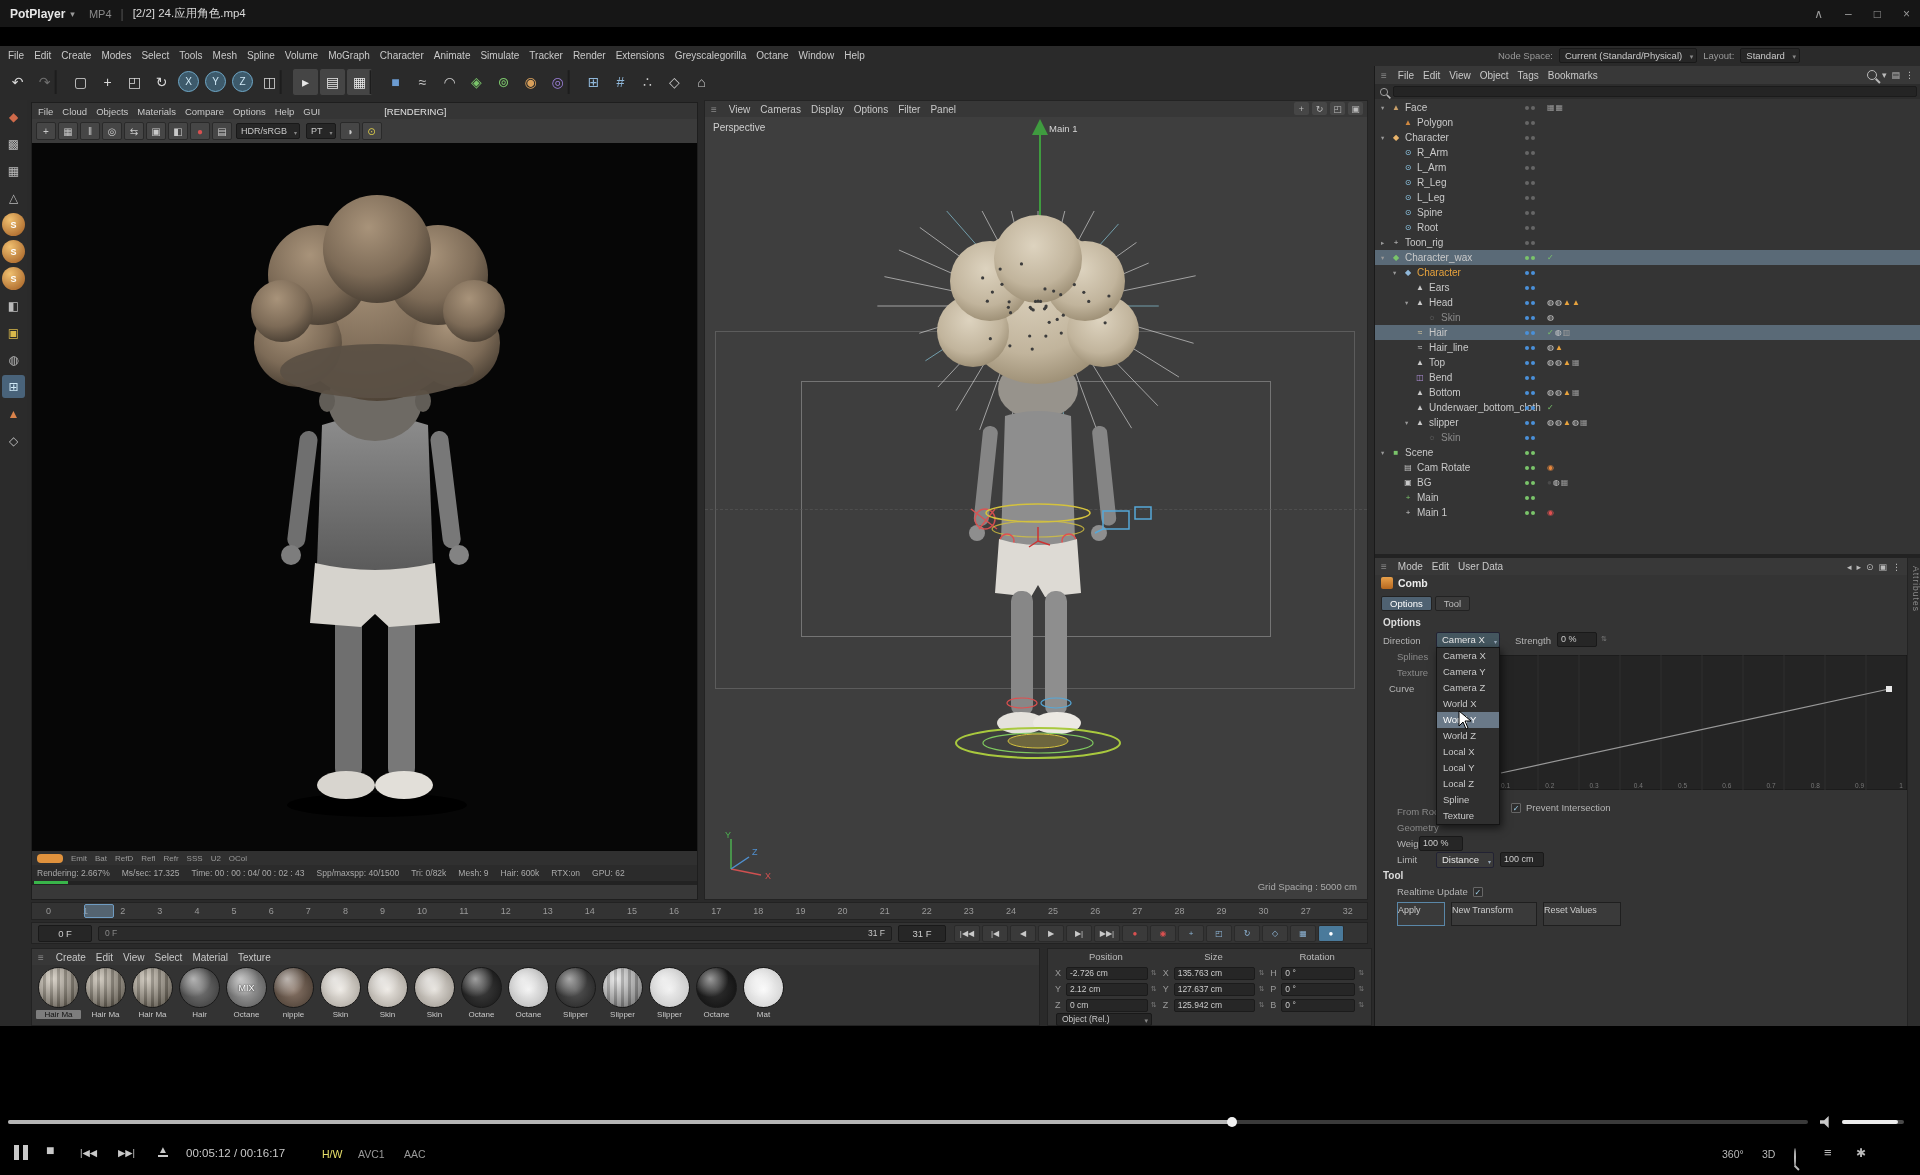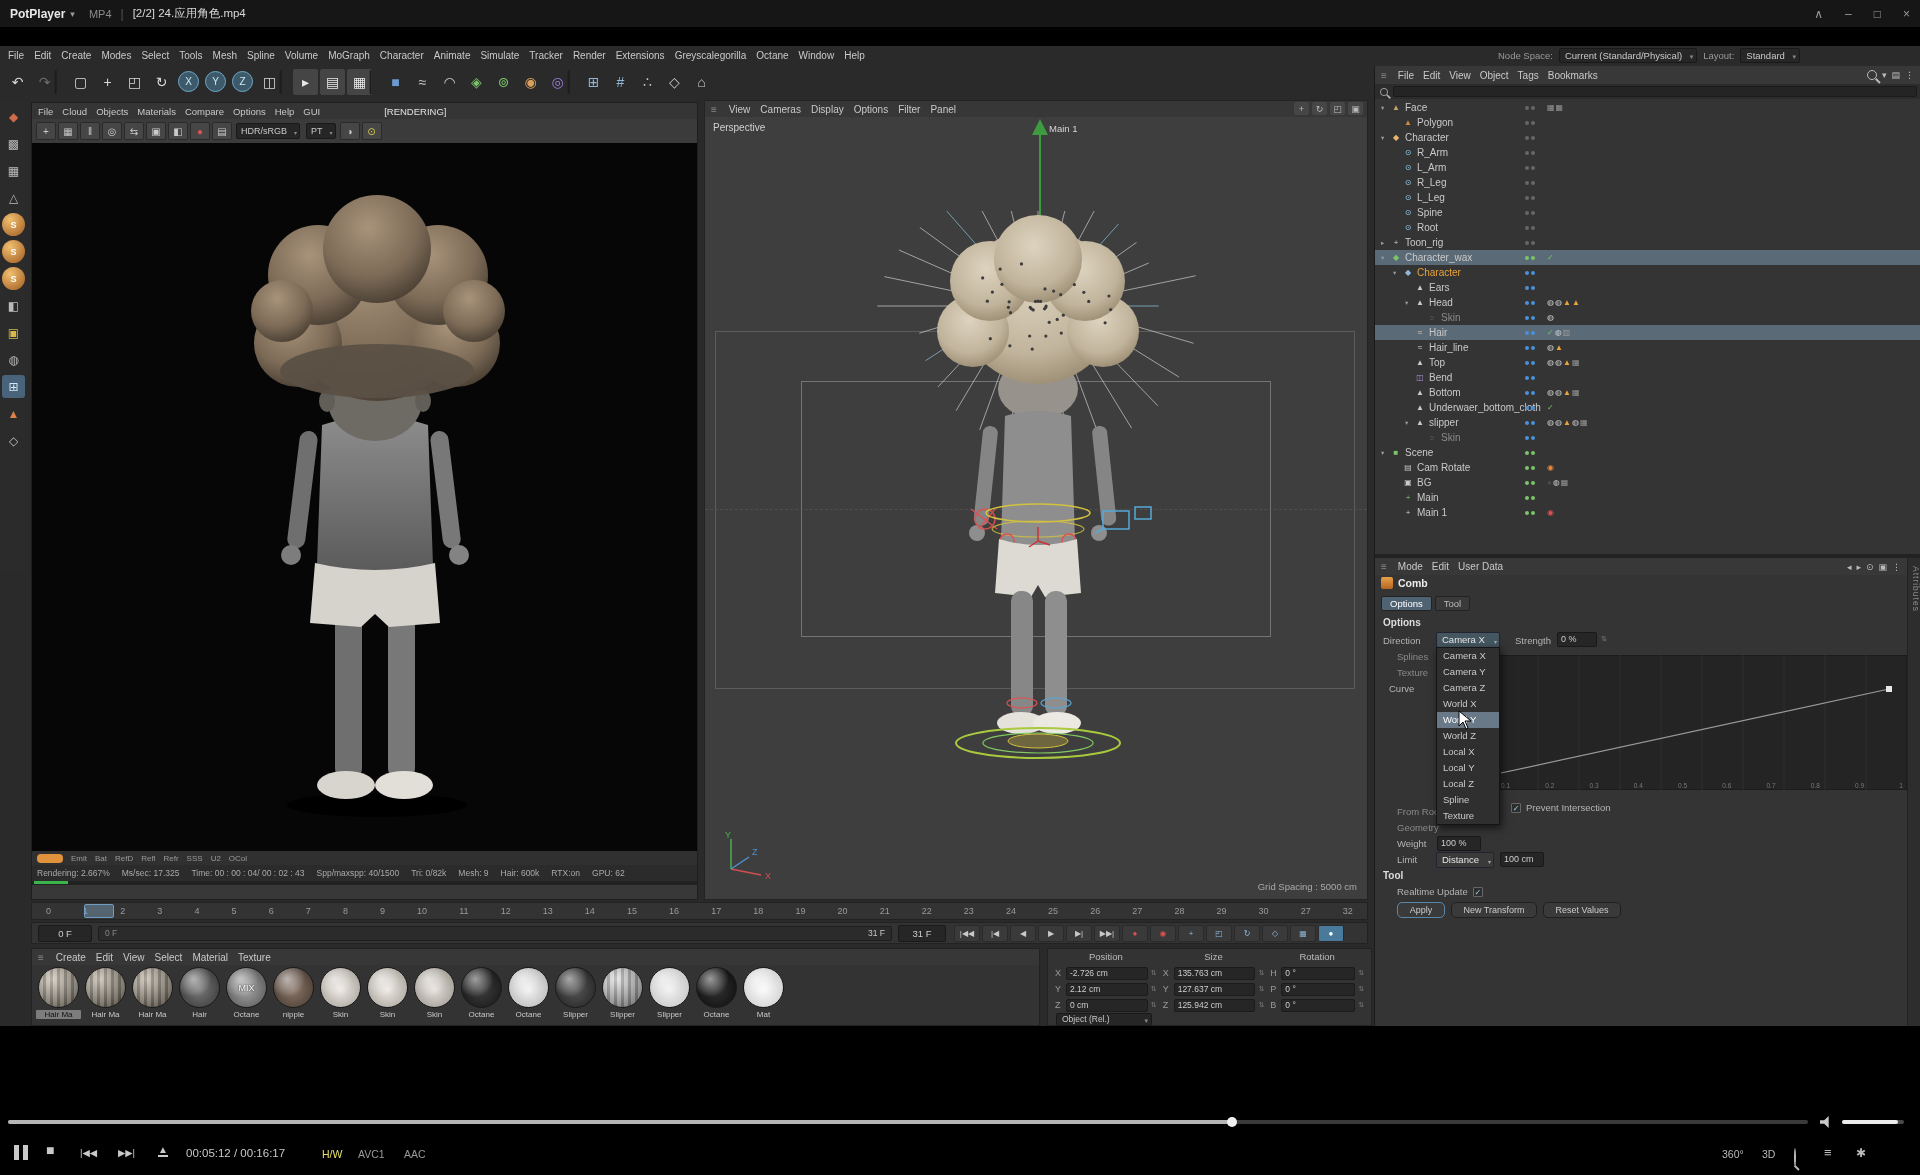--- a/index.html
+++ b/index.html
@@ -139,21 +139,21 @@
 .arow-lab{font-size:9.5px;color:#b5b5b5}
 .asel{position:absolute;background:#44565f;border:1px solid #223;border-radius:2px;height:16px;line-height:14px;font-size:9.5px;color:#e5e5e5;padding:0 12px 0 5px}
 .asel::after{content:"▾";position:absolute;right:2px;top:2px;font-size:6px;color:#9ab}
 .afield{position:absolute;background:#262626;border:1px solid #191919;border-radius:2px;height:15px;line-height:13px;font-size:9px;color:#ccc;padding:0 3px}
 .cb{display:inline-block;width:10px;height:10px;background:#2e2e2e;border:1px solid #666;border-radius:1px;color:#9fd0ea;font-size:8px;line-height:9px;text-align:center;vertical-align:middle}
 .dd-list{position:absolute;left:61px;top:581px;width:64px;background:#2f2f2f;border:1px solid #141414;box-shadow:2px 3px 8px rgba(0,0,0,.6);z-index:6}
 .dd-item{height:16px;line-height:16px;padding:0 6px;font-size:9.5px;color:#c9c9c9;cursor:pointer;white-space:nowrap}
 .dd-item.sel{background:#6a7988;color:#fff}
 .curvebox{position:absolute;left:122px;top:589px;width:410px;height:135px}
 .curve-ticks{position:absolute;left:4px;right:4px;bottom:1px;justify-content:space-between;font-size:6.5px;color:#777}
-.tool-buttons .abtn{position:absolute;height:16px;background:#3a3a3a;border:1px solid #1f1f1f;border-radius:5px;color:#ccc;font-size:9px;text-align:center;line-height:15px;cursor:pointer}
+.tool-buttons .abtn{position:absolute;height:24px;background:#3a3a3a;border:1px solid #1f1f1f;border-radius:0;color:#ccc;font-size:9px;line-height:15px;cursor:pointer}
 .sidestrip{left:532px;top:492px;width:14px;height:468px;background:#2d2d2d;border-left:1px solid #232323;writing-mode:vertical-rl;font-size:8.5px;color:#8a8a8a;padding-top:8px;letter-spacing:1px}
 
 
 .subtitle{left:0;top:1028px;width:1920px;text-align:center;font-size:21px;font-weight:600;color:#fff;letter-spacing:.5px;
  text-shadow:-1.5px 0 #000,1.5px 0 #000,0 -1.5px #000,0 1.5px #000,-1px -1px #000,1px 1px #000,-1px 1px #000,1px -1px #000}
 
 
 .seek{left:8px;top:1120px;width:1800px;height:4px;background:#3a3a3a;border-radius:2px;cursor:pointer}
 .seek-fill{height:4px;background:#b5b5b5;border-radius:2px}
 .seek-knob{position:absolute;top:-3px;width:10px;height:10px;border-radius:50%;background:#f0f0f0;margin-left:-5px}
@@ -1377,21 +1377,21 @@
           <div class="dd-item">Texture</div>
         </div>
 
       <div class="r f" style="left:136px;top:736px;gap:5px">
         <span class="cb">✓</span>
         <span class="arow-lab">Prevent Intersection</span>
       </div>
       <div class="r arow-lab" style="left:22px;top:740px;color:#8a8a8a">From Roo</div>
       <div class="r arow-lab" style="left:22px;top:756px;color:#8a8a8a">Geometry</div>
       <div class="r arow-lab" style="left:22px;top:772px">Weight</div>
-      <span class="afield" style="left:62px;top:770px;width:44px">100 %</span>
+      <span class="afield" style="left:44px;top:770px;width:44px">100 %</span>
       <div class="r arow-lab" style="left:22px;top:788px">Limit</div>
       <span class="asel" style="left:61px;top:786px;width:58px;background:#3a3a3a">Distance</span>
       <span class="afield" style="left:125px;top:786px;width:44px">100 cm</span>
 
       <div class="r alab" style="left:8px;top:804px">Tool</div>
       <div class="r f" style="left:22px;top:820px;gap:5px">
         <span class="arow-lab">Realtime Update</span>
         <span class="cb">✓</span>
       </div>
       <div class="tool-buttons">

